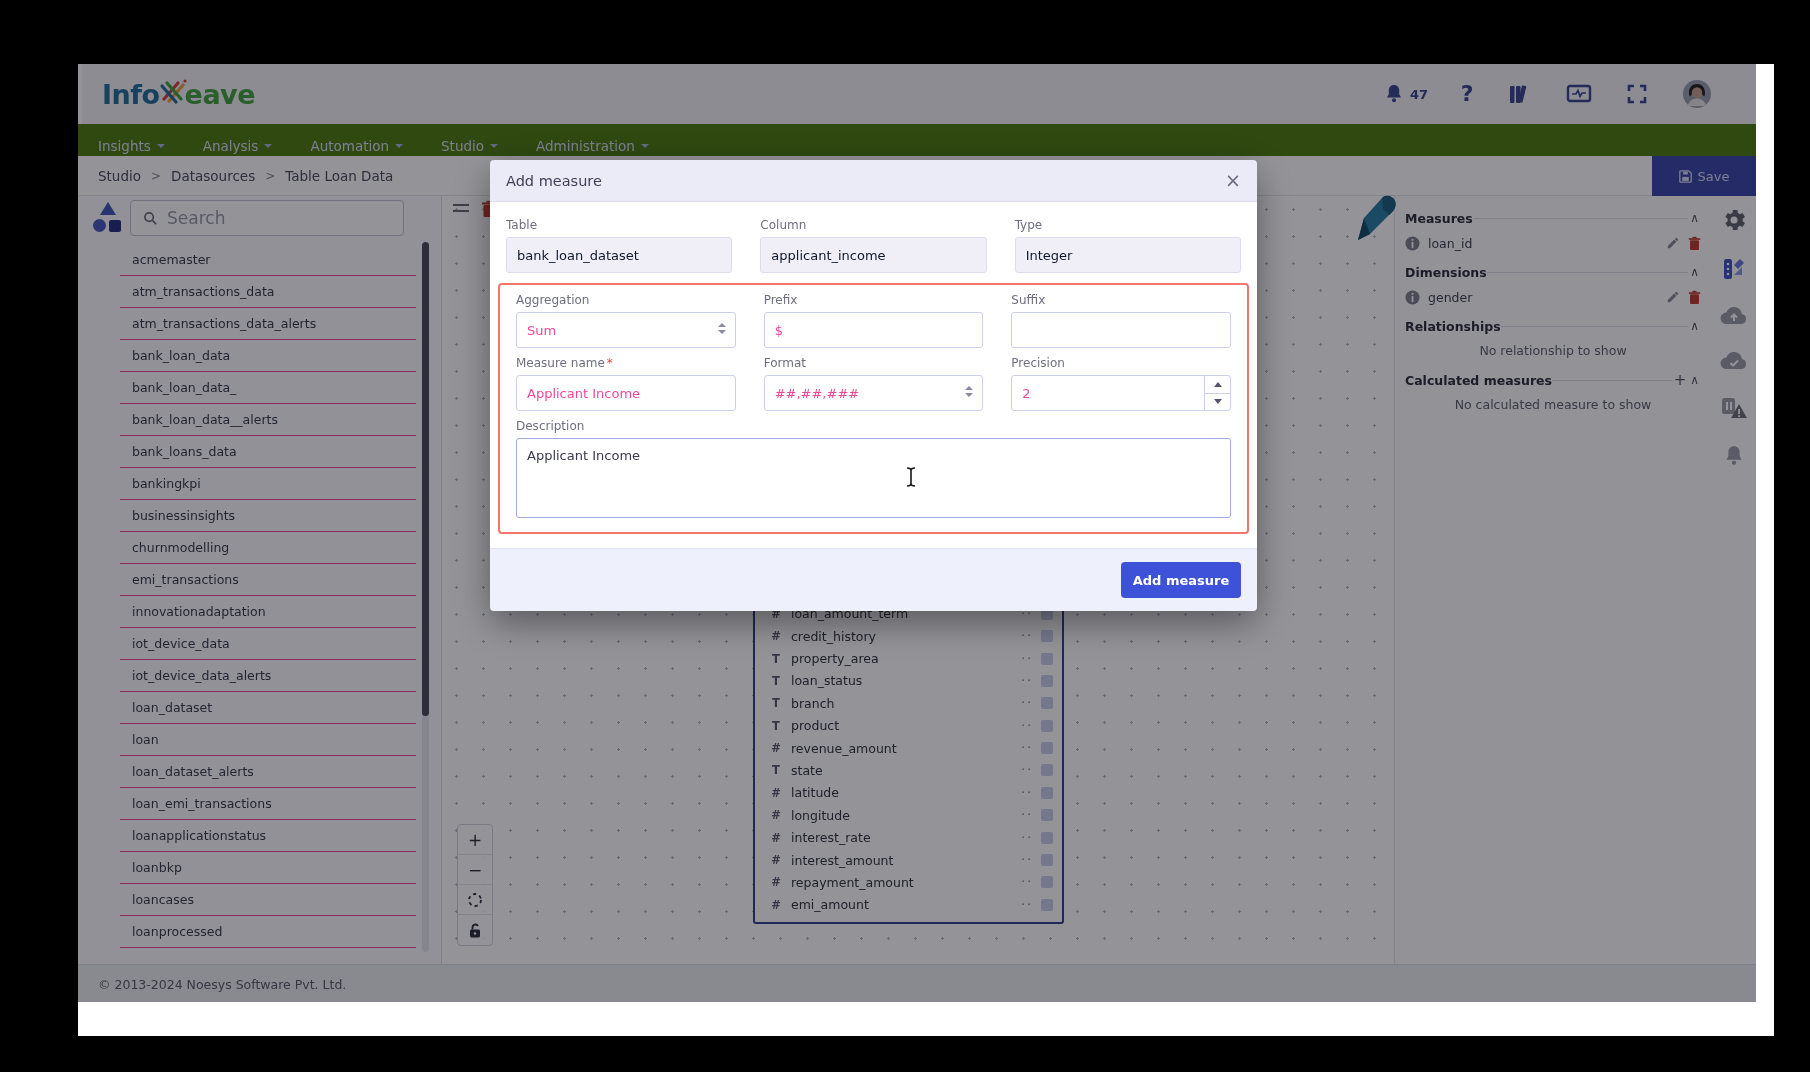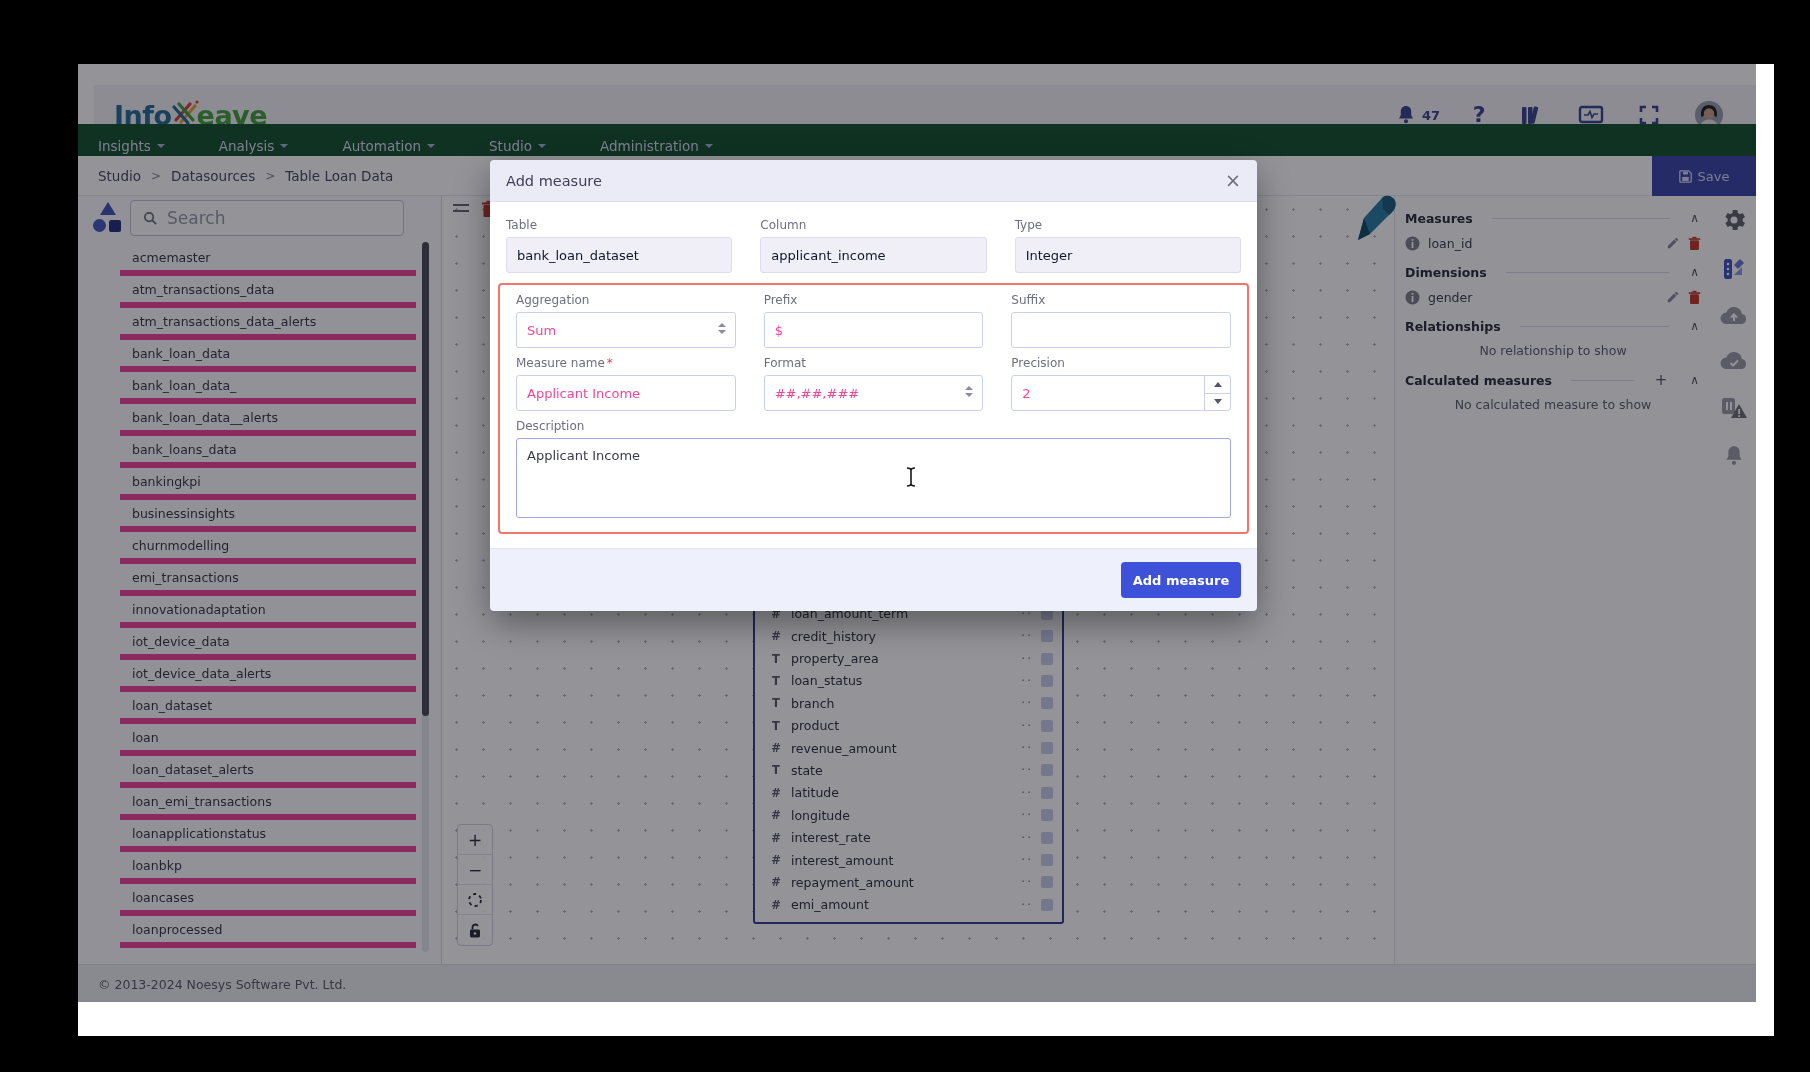--- a/index.html
+++ b/index.html
@@ -2,32 +2,32 @@
 <html><head>
 <meta charset="utf-8">
 <style>
   * { margin:0; padding:0; box-sizing:border-box; }
   html,body { width:1810px; height:1072px; background:#000; font-family:"DejaVu Sans","Liberation Sans",sans-serif; overflow:hidden; }
 
   .card { position:absolute; left:78px; top:64px; width:1696px; height:972px; background:#fff; }
   .app  { position:absolute; left:0; top:0; width:1678px; height:938px; background:#fff; overflow:hidden; }
 
   
-  .app-header { position:absolute; left:16px; top:0; width:100%; height:72px; background:#f2f2f5;margin-top:21px; }
+  .app-header { position:absolute; left:4px; top:0; width:100%; height:72px; background:#f2f2f5; }
   .logo { position:absolute; left:20px; top:13px; font-size:27px; font-weight:bold; letter-spacing:-0.5px; display:flex; align-items:center; }
   .logo .p1 { color:#256e96; }
   .logo .p2 { color:#44a23d; }
   .logo svg { margin:0 -3px 6px -2px; }
   .hdr-icons { position:absolute; right:48px; top:13px; width:330px; height:34px; display:flex; align-items:center; justify-content:space-between; }
   .hicon { display:flex; align-items:center; gap:4px; cursor:pointer; }
   .badge-count { font-size:13px; font-weight:bold; color:#3b478f; }
   .help-q { font-size:22px; font-weight:bold; color:#3b478f; line-height:1; }
 
   
-  .nav { position:absolute; left:0; top:60px; width:100%; height:44px; background:#14532d; display:flex; align-items:center; padding-left:20px; gap:54px; }
+  .nav { position:absolute; left:0; top:60px; width:100%; height:44px; background:#4d7c0f; display:flex; align-items:center; padding-left:20px; gap:38px; }
   .nav-item { display:flex; align-items:center; gap:6px; color:#d9dcf1; font-size:13.5px; cursor:pointer; }
   .caret-dn { width:0; height:0; border-left:4px solid transparent; border-right:4px solid transparent; border-top:4px solid #aab1e0; }
 
   
   .toolbar { position:absolute; left:0; top:92px; width:100%; height:40px; background:#ffffff; border-bottom:1px solid #e7e7ee; }
   .crumbs { position:absolute; left:20px; top:0; height:40px; display:flex; align-items:center; gap:10px; font-size:13.5px; color:#4b4b5c; }
   .crumb-sep { color:#8a8a9a; font-size:12px; }
   .save-btn { position:absolute; right:0; top:0; width:104px; height:40px; background:#3a47a8; color:#d6dbf5; font-size:13px; display:flex; align-items:center; justify-content:center; gap:6px; cursor:pointer; }
 
   
@@ -36,21 +36,21 @@
   
   .sidebar { position:absolute; left:0; top:0; width:364px; height:100%; background:#fcfcfd; border-right:1px solid #dcdce4; }
   .shapes { position:absolute; left:14px; top:6px; width:32px; height:34px; }
   .shapes .tri { position:absolute; left:8px; top:0; width:0; height:0; border-left:8px solid transparent; border-right:8px solid transparent; border-bottom:13px solid #4156b8; }
   .shapes .cir { position:absolute; left:1px; top:17px; width:13px; height:13px; border-radius:50%; background:#4759bb; }
   .shapes .sq  { position:absolute; left:17px; top:18px; width:12px; height:12px; background:#24307e; border-radius:2px; }
   .search-box { position:absolute; left:52px; top:4px; width:274px; height:36px; border:1px solid #c4c4d2; border-radius:4px; background:#fff; display:flex; align-items:center; gap:9px; padding:0 12px; }
   .search-box input { border:none; outline:none; flex:1; font-size:17px; color:#3c3c4c; background:transparent; font-family:inherit; }
   .search-box input::placeholder { color:#9a9aa8; }
   .ds-list { position:absolute; left:42px; top:48px; width:296px; }
-  .ds-row { height:32px; display:flex; align-items:center; border-bottom:6px solid #ec4899; cursor:pointer; }
+  .ds-row { height:32px; display:flex; align-items:center; border-bottom:1px solid #ec4899; cursor:pointer; }
   .ds-label { font-size:12.5px; color:#3a3a46; padding-left:12px; }
   .sb-track { position:absolute; right:12px; top:46px; width:7px; height:710px; background:#e6e6ec; border-radius:4px; }
   .sb-thumb { position:absolute; right:12px; top:46px; width:7px; height:474px; background:#4c4c58; border-radius:4px; }
 
   
   .canvas { position:absolute; left:365px; top:0; width:951px; height:100%; background:#fff;
             background-image:radial-gradient(circle,#b7b7c1 1.2px,transparent 1.4px); background-size:27px 27px; }
   .cv-menu { position:absolute; left:10px; top:8px; width:16px; height:8px; border-top:2.5px solid #6a6a76; border-bottom:2.5px solid #6a6a76; }
   .cv-trash { position:absolute; left:38px; top:4px; }
   .cv-controls { position:absolute; left:14px; top:628px; width:36px; border:1px solid #d2d2dc; border-radius:4px; background:rgba(255,255,255,.85); overflow:hidden; }
@@ -63,21 +63,21 @@
   .col-row { height:22.4px; display:flex; align-items:center; gap:8px; padding:0 9px 0 14px; cursor:pointer; }
   .col-icon { width:14px; font-size:11.5px; color:#5b5b68; font-weight:bold; text-align:center; }
   .col-name { flex:1; font-size:12.5px; color:#33333e; }
   .col-dots { font-size:12px; color:#7a7a86; letter-spacing:2px; cursor:pointer; }
   .col-handle { width:12px; height:12px; background:#c9cdec; border-radius:2px; cursor:grab; }
 
   
   .rpanel { position:absolute; left:1316px; top:0; width:362px; height:100%; background:#fdfdfe; border-left:1px solid #e2e2ea; }
   .big-pencil { position:absolute; left:1272px; top:-8px; z-index:5; }
   .rp-content { position:absolute; left:10px; top:6px; width:296px; }
-  .rp-hdr { display:flex; align-items:center; gap:19px; height:24px; margin-top:4px; }
+  .rp-hdr { display:flex; align-items:center; gap:0; height:24px; margin-top:4px; }
   .rp-title { font-size:12.5px; font-weight:bold; color:#2e2e3c; white-space:nowrap; }
   .rp-line { flex:1; border-top:1px solid #dcdce4; }
   .rp-chev { font-size:12px; color:#55555f; cursor:pointer; padding:0 2px; }
   .rp-plus { font-size:15px; color:#55555f; cursor:pointer; padding:0 2px; }
   .rp-item { display:flex; align-items:center; gap:8px; height:26px; }
   .rp-item-name { flex:1; font-size:12.5px; color:#3f3f4c; }
   .rp-empty { text-align:center; font-size:12.5px; color:#5f5f6c; height:26px; line-height:26px; }
   .icon-btn { cursor:pointer; display:flex; align-items:center; }
   .rp-strip { position:absolute; left:322px; top:10px; width:34px; display:flex; flex-direction:column; gap:21px; align-items:center; }
   .rp-strip .icon-btn { justify-content:center; }

